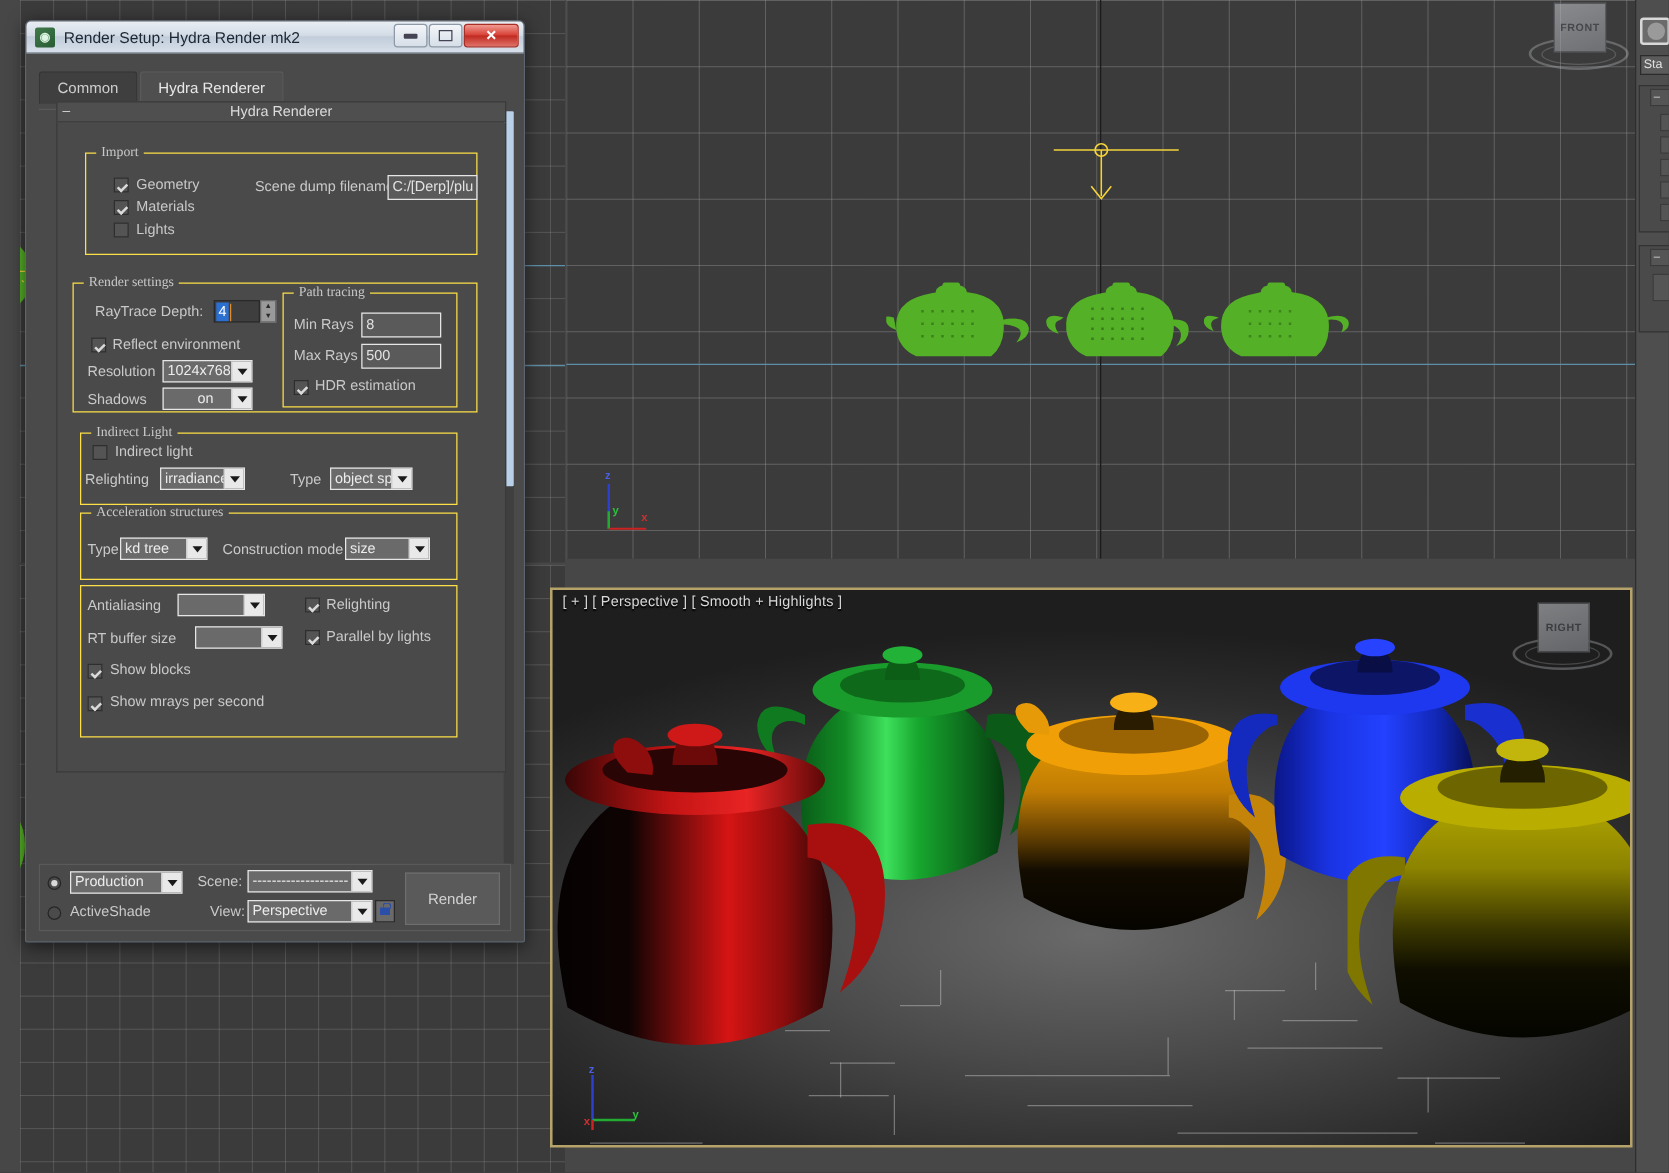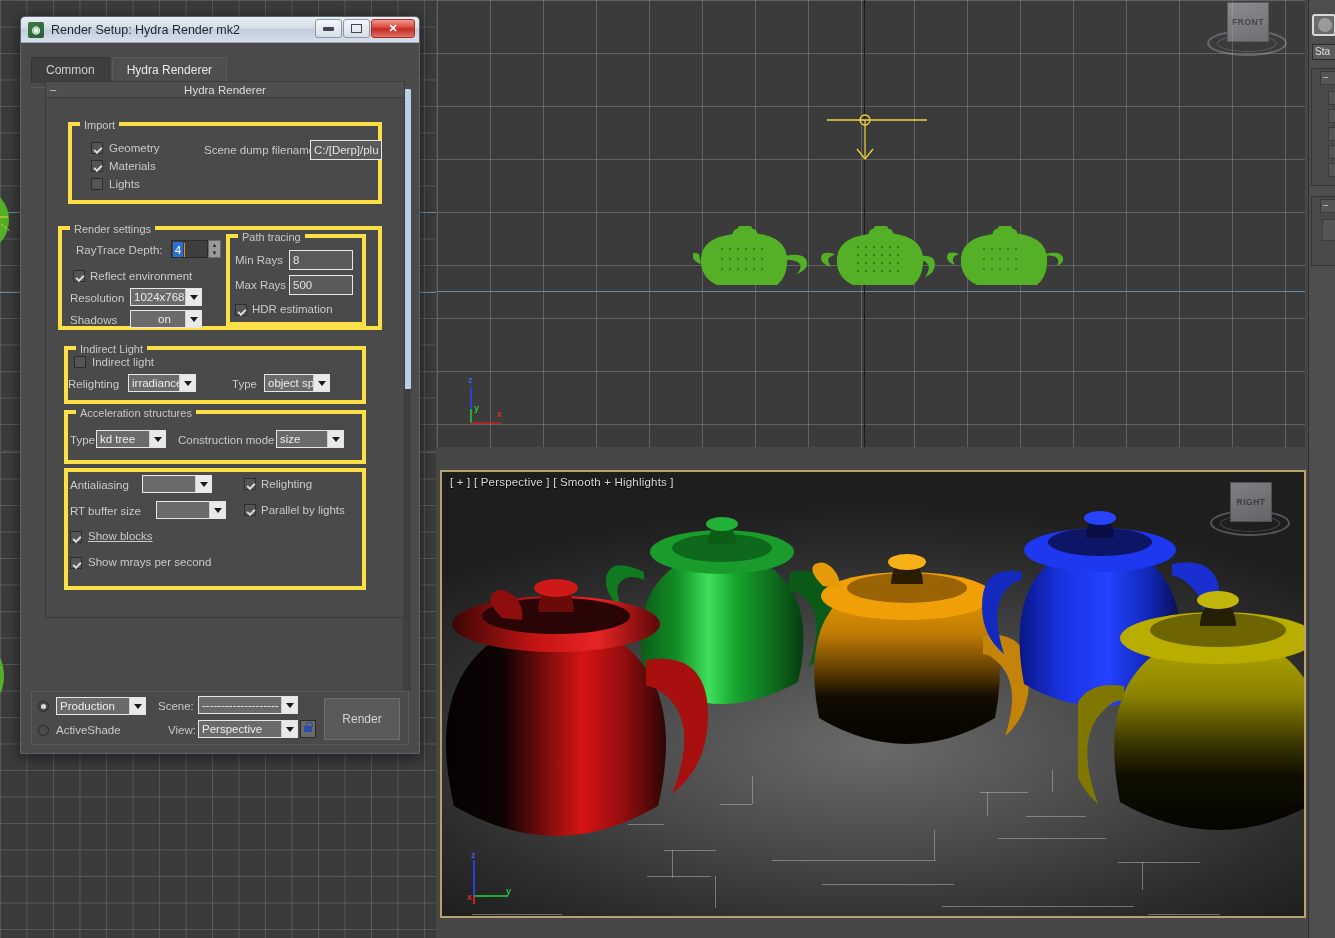--- a/index.html
+++ b/index.html
@@ -8,21 +8,21 @@
     background: #3a3a3a;
     font-family: "Liberation Sans", sans-serif;
     overflow: hidden;
   }
   #root { position: relative; width: 1335px; height: 938px; }
 
   
   .app-bg { position: absolute; inset: 0; background: #474747; }
 
   
-  .vp { position: absolute; background: #3b3b3b; overflow: hidden; }
+  .vp { position: absolute; background: #3b3b3b; overflow: hidden; margin-left: 16px; }
   .vp-grid {
     position: absolute; inset: 0;
     background-image:
       linear-gradient(to right, rgba(160,160,160,0.38) 1px, transparent 1px),
       linear-gradient(to bottom, rgba(160,160,160,0.38) 1px, transparent 1px);
     background-size: 53px 53px;
   }
   .vp-grid.fine {
     background-image:
       linear-gradient(to right, rgba(150,150,150,0.30) 1px, transparent 1px),
@@ -162,21 +162,21 @@
   }
   .rollout-hdr .rt {
     font-size:11.5px; color:#dcdcdc;
   }
   .rollout-body {
     border:1px solid #3a3a3a; border-top:none; background:#4a4a4a;
     padding:10px 8px 14px 8px; position:relative; height:520px;
   }
 
   
-  .gbox { position:absolute; border:4px solid #fde047; }
+  .gbox { position:absolute; border:1px solid #fde047;font-family:Liberation Serif, serif; }
   .gbox-title {
     position:absolute; top:-7px; left:8px; background:#4a4a4a;
     padding:0 4px; font-size:11px; color:#c8c8c8;
   }
 
   .lbl { position:absolute; font-size:11.5px; color:#c9c9c9; white-space:nowrap; }
 
   
   .cb { position:absolute; width:12px; height:12px; background:#545454; border:1px solid #2e2e2e; }
   .cb.checked::after {
@@ -721,21 +721,21 @@
           <div class="dd" style="left:110px;top:403px;width:70px;">
             <span class="val"></span>
             <span class="arrow">
                 <i></i>
               </span>
           </div>
           <div class="cb checked" style="left:198px;top:406px;"></div>
           <div class="lbl" style="left:215px;top:406px;">Parallel by lights</div>
 
           <div class="cb checked" style="left:24px;top:433px;"></div>
-          <div class="lbl" style="left:42px;top:432px;text-decoration:underline;">Show blocks</div>
+          <div class="lbl" style="left:42px;top:432px;">Show blocks</div>
           <div class="cb checked" style="left:24px;top:459px;"></div>
           <div class="lbl" style="left:42px;top:458px;">Show mrays per second</div>
         </div>
       </div>
 
       <div class="renderbar">
         <div class="radio on" style="left:6px;top:9px;"></div>
         <div class="dd" style="left:24px;top:5px;width:90px;">
           <span class="val">Production</span>
           <span class="arrow">

